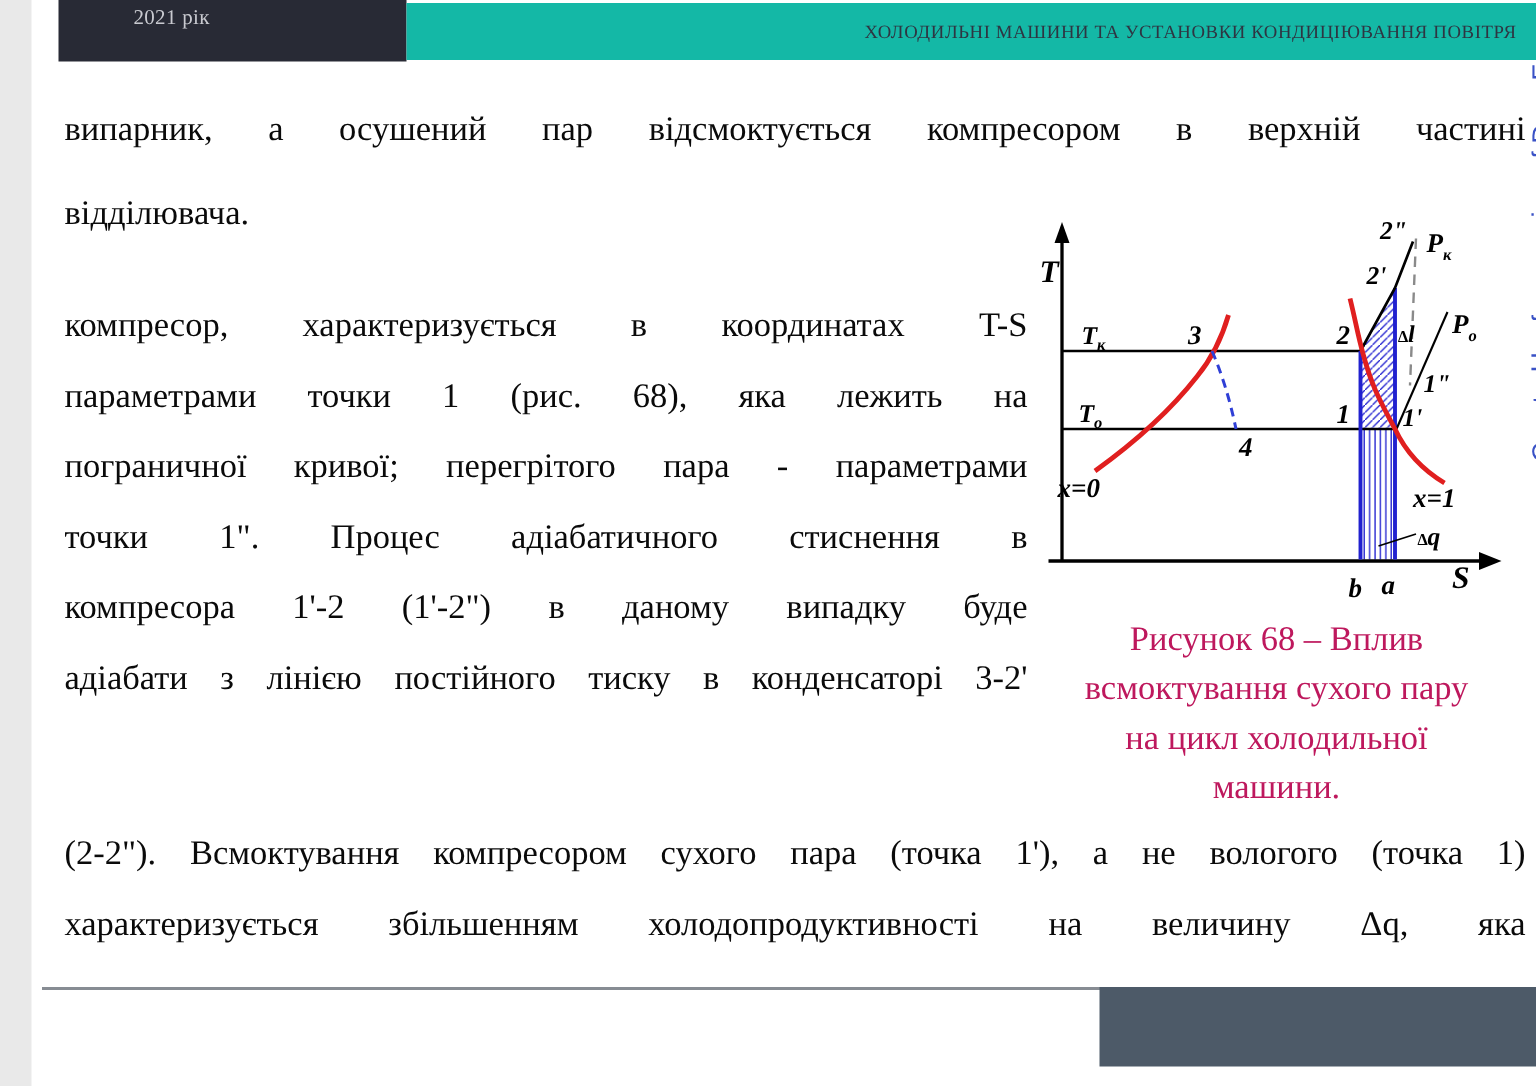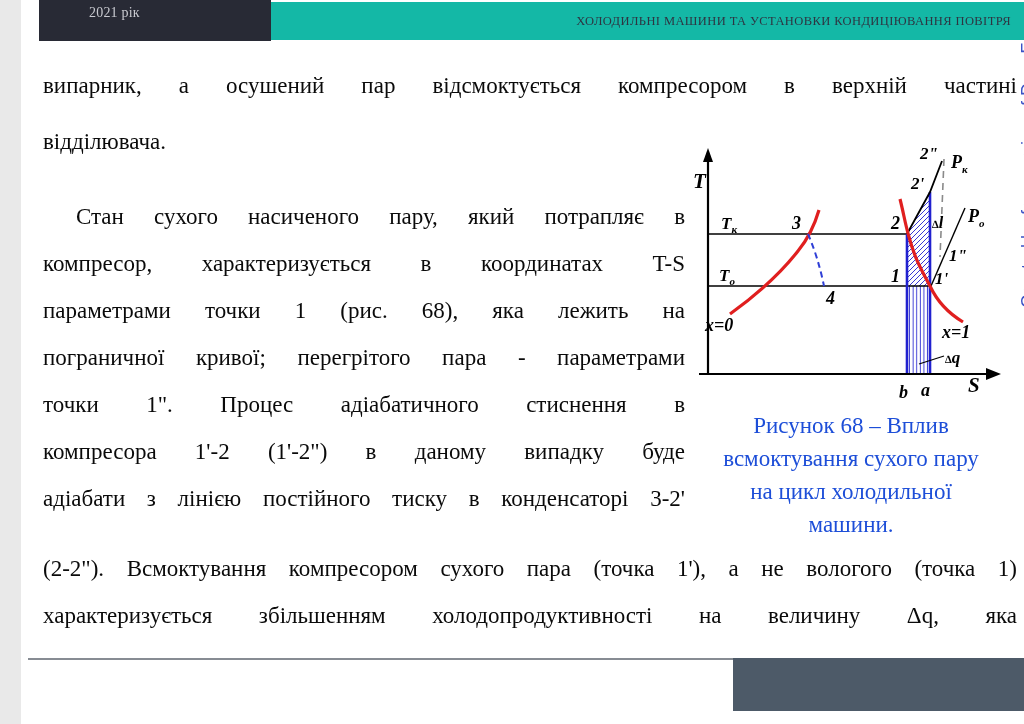--- a/index.html
+++ b/index.html
@@ -36,21 +36,21 @@
   .bl.stretch{text-align-last:justify;}
   .p1 .bl{line-height:56px;}
   .p1{margin-top:16px;}
   .indent{text-indent:33px;}
   .row{display:flex;align-items:flex-start;}
   .col-text{flex:1;margin-top:23px;min-width:0;}
   .col-fig{width:332px;margin-top:-25px;flex:0 0 332px;}
   .p3{margin-top:4px;}
   
   .fig svg{display:block;}
-  .caption{margin-top:6px;text-align:center;font-size:23px;line-height:33px;color:#1d4ed8;}
+  .caption{margin-top:6px;text-align:center;font-size:23px;line-height:33px;color:#be185d;}
   svg text{font-family:"Liberation Serif","DejaVu Serif",serif;font-style:italic;font-weight:bold;fill:#000;}
   
   .bottom-rule{position:absolute;left:7px;top:658px;width:706px;height:2px;background:#878c93;}
   .bottom-rect{position:absolute;left:712px;top:658px;width:312px;height:53px;background:#4d5a68;}
 </style>
 </head>
 <body>
 
 <div class="page">
 
@@ -65,21 +65,20 @@
 
   <div class="content">
     <div class="pwrap">
       <div class="p1">
         <div class="bl stretch">випарник, а осушений пар відсмоктується компресором в верхній частині</div>
         <div class="bl">відділювача.</div>
       </div>
 
       <div class="row">
         <div class="col-text">
-          <div class="bl stretch indent">Стан сухого насиченого пару, який потрапляє в</div>
           <div class="bl stretch">компресор, характеризується в координатах T-S</div>
           <div class="bl stretch">параметрами точки 1 (рис. 68), яка лежить на</div>
           <div class="bl stretch">пограничної кривої; перегрітого пара - параметрами</div>
           <div class="bl stretch">точки 1". Процес адіабатичного стиснення в</div>
           <div class="bl stretch">компресора 1'-2 (1'-2") в даному випадку буде</div>
           <div class="bl stretch">адіабати з лінією постійного тиску в конденсаторі 3-2'</div>
         </div>
 
         <div class="col-fig fig">
           <svg viewBox="0 0 332 258" width="332" height="258">

